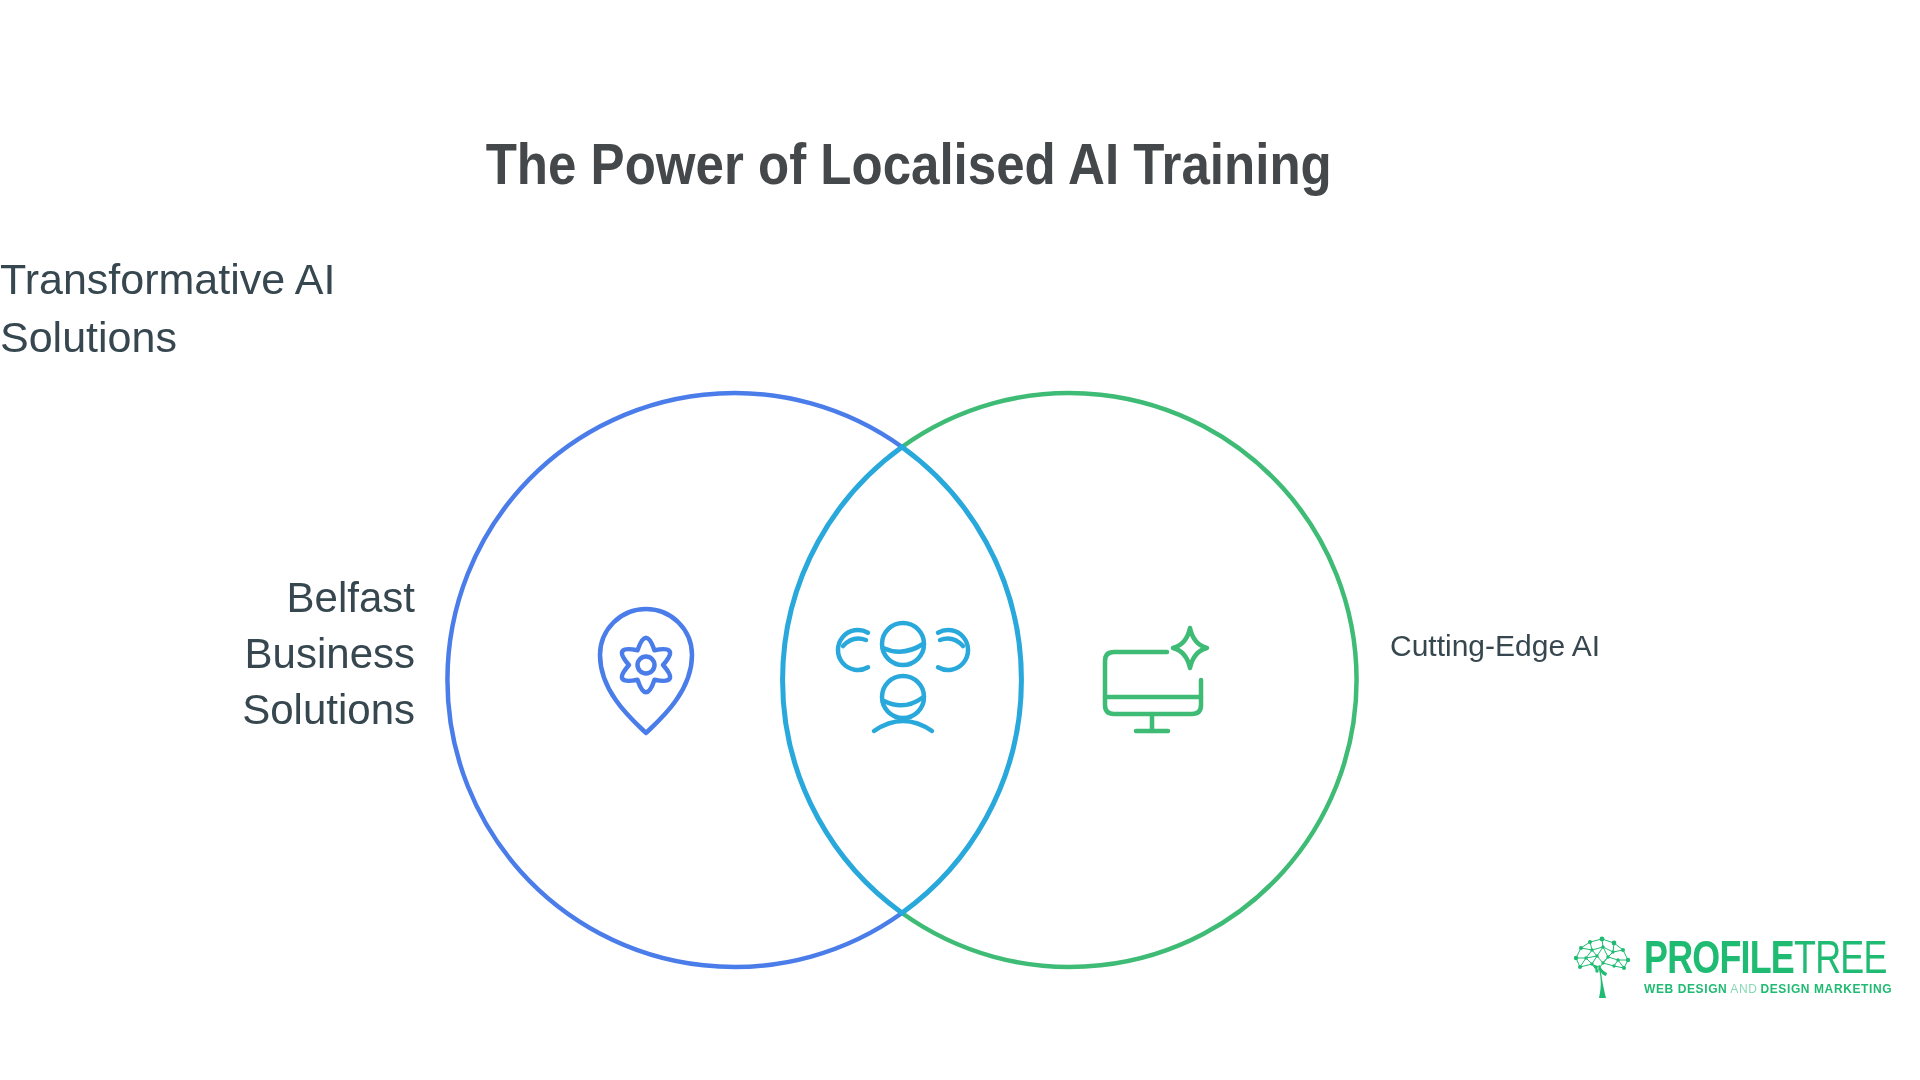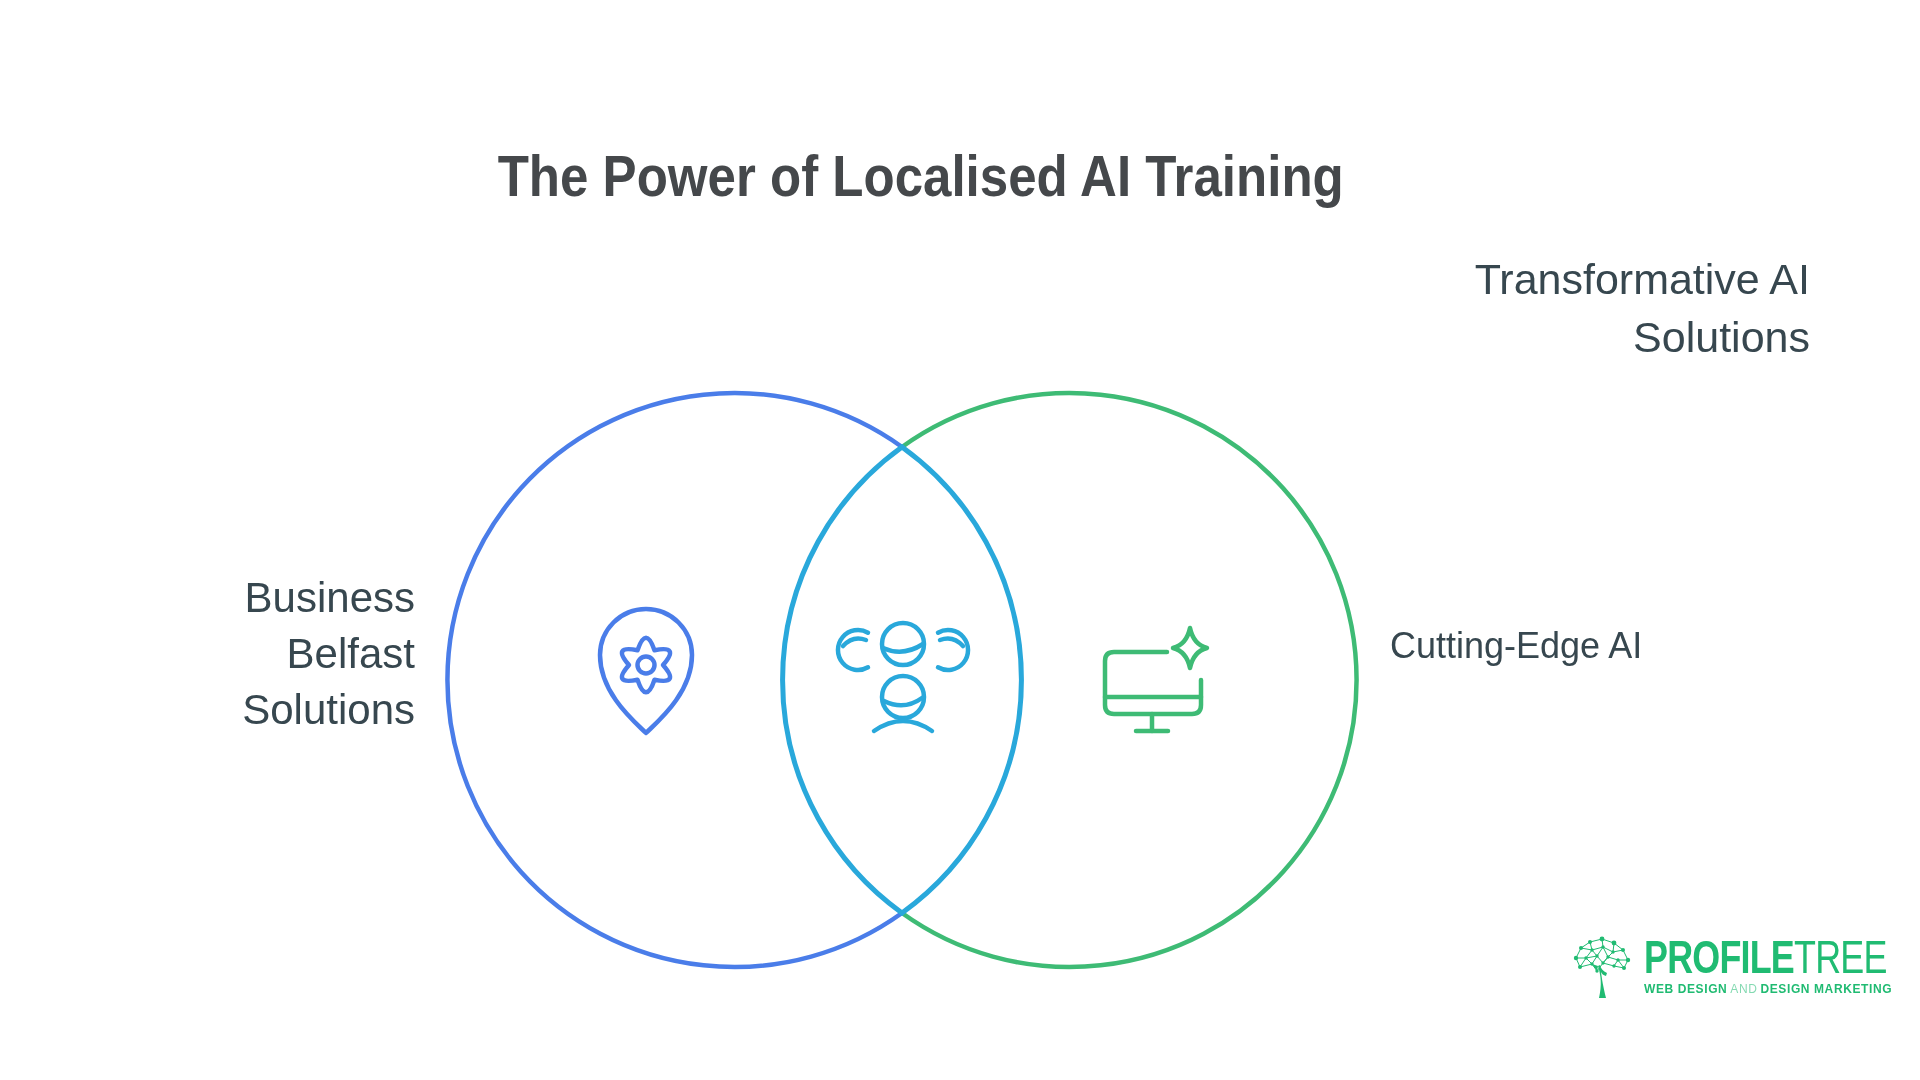--- a/index.html
+++ b/index.html
@@ -5,60 +5,60 @@
   html,body{margin:0;padding:0;background:#ffffff;width:1920px;height:1080px;overflow:hidden;
     font-family:"Liberation Sans", sans-serif;}
   .canvas{position:absolute;inset:0;width:1920px;height:1080px;background:#fff;}
 
   
   .title{position:absolute;top:126px;left:0;width:1810px;text-align:center;
     font-size:58px;font-weight:bold;color:var(--title-text,#45484b);letter-spacing:0;}
   .title .squeeze{display:inline-block;transform:scaleX(0.88);transform-origin:center;white-space:nowrap;}
 
   
-  .subtitle{position:absolute;top:250px;left:0;width:1810px;text-align:right;
+  .subtitle{position:absolute;top:250px;left:0;width:1810px;text-align:left;
     font-size:43px;color:var(--label-text,#37474f);line-height:58px;font-weight:400;}
 
   
   .left-label{position:absolute;top:570px;left:0;width:415px;text-align:right;
     font-size:42px;color:var(--label-text,#37474f);line-height:56px;font-weight:400;}
 
   
   .right-label{position:absolute;top:618px;left:1390px;width:420px;text-align:left;
-    font-size:36px;color:var(--label-text,#37474f);line-height:56px;font-weight:400;}
+    font-size:30px;color:var(--label-text,#37474f);line-height:56px;font-weight:400;}
 
   
   .venn-svg{position:absolute;left:0;top:0;width:1920px;height:1080px;}
 
   
   .brand{position:absolute;left:1570px;top:933px;display:flex;align-items:flex-start;gap:10px;}
   .brand-text{display:flex;flex-direction:column;}
   .brand-word{display:inline-block;transform:scaleX(0.78);transform-origin:left center;
     font-size:46px;line-height:48px;color:var(--brand-green,#20bb72);white-space:nowrap;letter-spacing:-1px;}
   .brand-word .heavy{font-weight:bold;}
   .brand-word .light{font-weight:400;}
   .brand-tagline{margin-top:1px;font-size:12px;letter-spacing:0.6px;font-weight:bold;
     color:var(--brand-green,#20bb72);white-space:nowrap;}
   .brand-tagline .mid{font-weight:400;opacity:0.55;padding:0 3px;text-align:right;}
 </style>
 </head>
 <body>
 
 <main class="canvas">
 
-  <h1 class="title" style="margin:16px;"><span class="squeeze">The Power of Localised AI Training</span></h1>
+  <h1 class="title" style="margin:4px;"><span class="squeeze">The Power of Localised AI Training</span></h1>
 
   <div class="subtitle">
     <div>Transformative AI</div>
     <div>Solutions</div>
   </div>
 
   <div class="left-label">
+    <div>Belfast</div>
     <div>Business</div>
-    <div>Belfast</div>
     <div>Solutions</div>
   </div>
 
   <div class="right-label">
     <div>Cutting-Edge AI</div>
   </div>
 
   <svg class="venn-svg" viewBox="0 0 1920 1080" fill="none" xmlns="http://www.w3.org/2000/svg">
 
     <path d="M902,447 A287,287 0 1 0 902,913" stroke="var(--circle-blue,#4a7de9)" stroke-width="4.5" stroke-linecap="round"></path>

